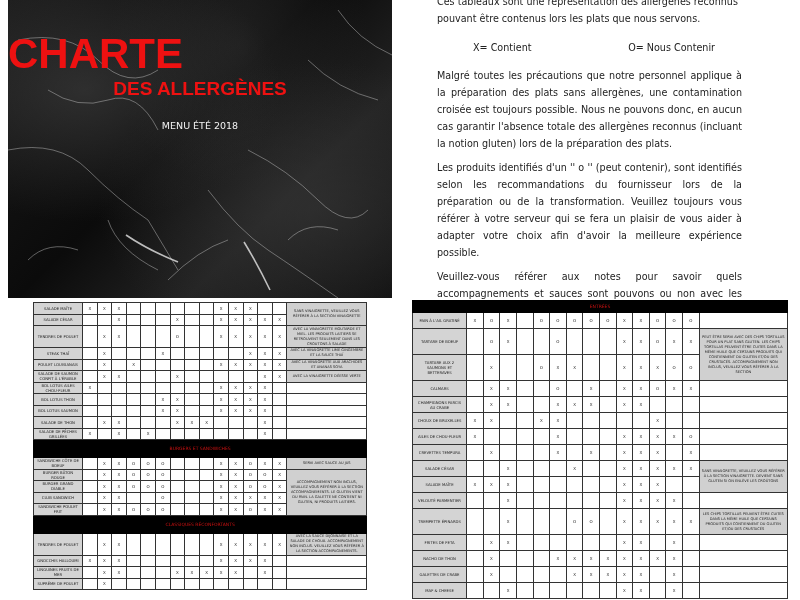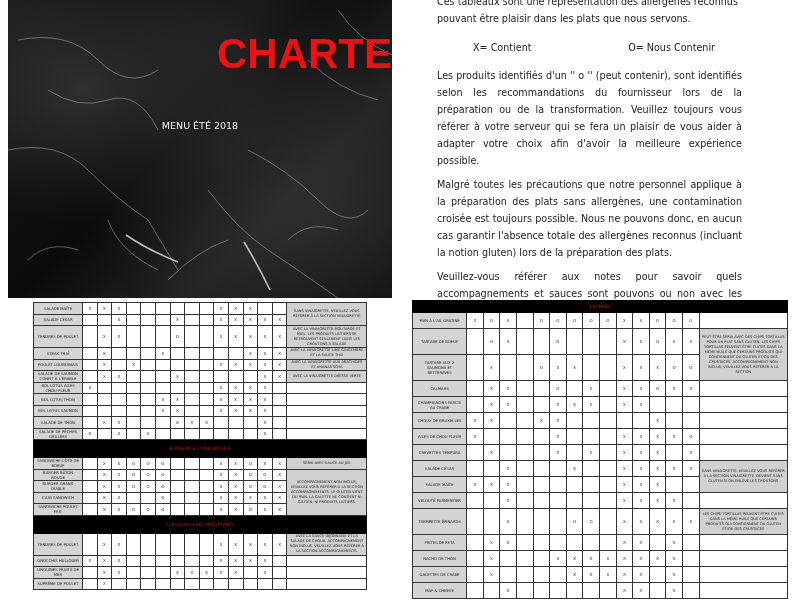--- a/index.html
+++ b/index.html
@@ -7,21 +7,21 @@
 
   
   .cover { position:absolute; left:8px; top:0; width:384px; height:298px; overflow:hidden;
     background:
       radial-gradient(ellipse at 20% 30%, rgba(70,70,70,0.55) 0%, rgba(0,0,0,0) 45%),
       radial-gradient(ellipse at 80% 70%, rgba(60,60,60,0.5) 0%, rgba(0,0,0,0) 50%),
       radial-gradient(ellipse at 60% 15%, rgba(50,50,50,0.5) 0%, rgba(0,0,0,0) 40%),
       linear-gradient(135deg, #1a1a1a 0%, #0b0b0b 45%, #232323 70%, #0e0e0e 100%);
   }
   .cover svg.veins { position:absolute; left:0; top:0; width:100%; height:100%; }
-  .cover-title { position:absolute; left:0; right:0; top:30px; text-align:right; color:#ee1111;
+  .cover-title { position:absolute; left:0; right:0; top:30px; text-align:left; color:#ee1111;
     font-family:"Liberation Sans", sans-serif; font-weight:bold; font-size:42px; letter-spacing:0px; }
   .cover-sub { position:absolute; left:0; right:0; top:78px; text-align:center; color:#ee1111;
     font-family:"Liberation Sans", sans-serif; font-weight:bold; font-size:19px; }
   .cover-menu { position:absolute; left:0; right:0; top:120px; text-align:center; color:#f2f2f2;
     font-family:"DejaVu Sans", sans-serif; font-size:9.5px; }
 
   
   .intro { position:absolute; left:437px; top:-7px; width:305px; color:#222; font-family:"DejaVu Sans", sans-serif; font-size:9.6px; line-height:17px; }
   .intro p { margin:0 0 7px 0; text-align:justify; }
   .intro .legend { display:flex; justify-content:space-between; padding:0 27px 0 36px; margin:12px 0 11px 0; }
@@ -56,32 +56,33 @@
       <path d="M100 220 Q110 250 150 270"></path>
       <path d="M280 240 Q300 220 330 230"></path>
       <path d="M20 260 Q40 240 70 250"></path>
     </g>
     <g stroke="#e6e6e6" fill="none" stroke-opacity="0.8" stroke-width="1.6">
       <path d="M118 235 Q140 250 170 262"></path>
       <path d="M236 242 Q250 265 262 290"></path>
     </g>
   </svg>
   <div class="cover-title">CHARTE</div>
+  <div class="cover-sub">DES ALLERGÈNES</div>
   <div class="cover-menu">MENU ÉTÉ 2018</div>
 </div>
 
 <div class="intro">
   <p style="margin:0;">Ces tableaux sont une représentation des allergènes reconnus</p>
-  <p style="margin:0;">pouvant être plaisir dans les plats que nous servons.</p>
+  <p style="margin:0;">pouvant être contenus lors les plats que nous servons.</p>
   <div class="legend">
     <span>X= Contient</span>
     <span>O= Nous Contenir</span>
   </div>
+  <p>Malgré toutes les précautions que notre personnel applique à la préparation des plats sans allergènes, une contamination croisée est toujours possible. Nous ne pouvons donc, en aucun cas garantir l'absence totale des allergènes reconnus (incluant la notion gluten) lors de la préparation des plats.</p>
   <p>Les produits identifiés d'un '' o '' (peut contenir), sont identifiés selon les recommandations du fournisseur lors de la préparation ou de la transformation. Veuillez toujours vous référer à votre serveur qui se fera un plaisir de vous aider à adapter votre choix afin d'avoir la meilleure expérience possible.</p>
-  <p>Malgré toutes les précautions que notre personnel applique à la préparation des plats sans allergènes, une contamination croisée est toujours possible. Nous ne pouvons donc, en aucun cas garantir l'absence totale des allergènes reconnus (incluant la notion gluten) lors de la préparation des plats.</p>
   <p style="margin:0;">
     <span>Veuillez-vous référer aux notes pour savoir quels accompagnements et sauces sont pouvons ou non avec les plats.</span>
     <span class="small">Référez-vous aux catégories « accompagnements, sauces ou vinaigrettes »</span>
     <span>pour obtenir les allergènes spécifiques à votre sélection.</span>
   </p>
 </div>
 
 <table class="tbl" id="left-table">
   <colgroup id="left-cols">
       <col style="width: 49px;">

